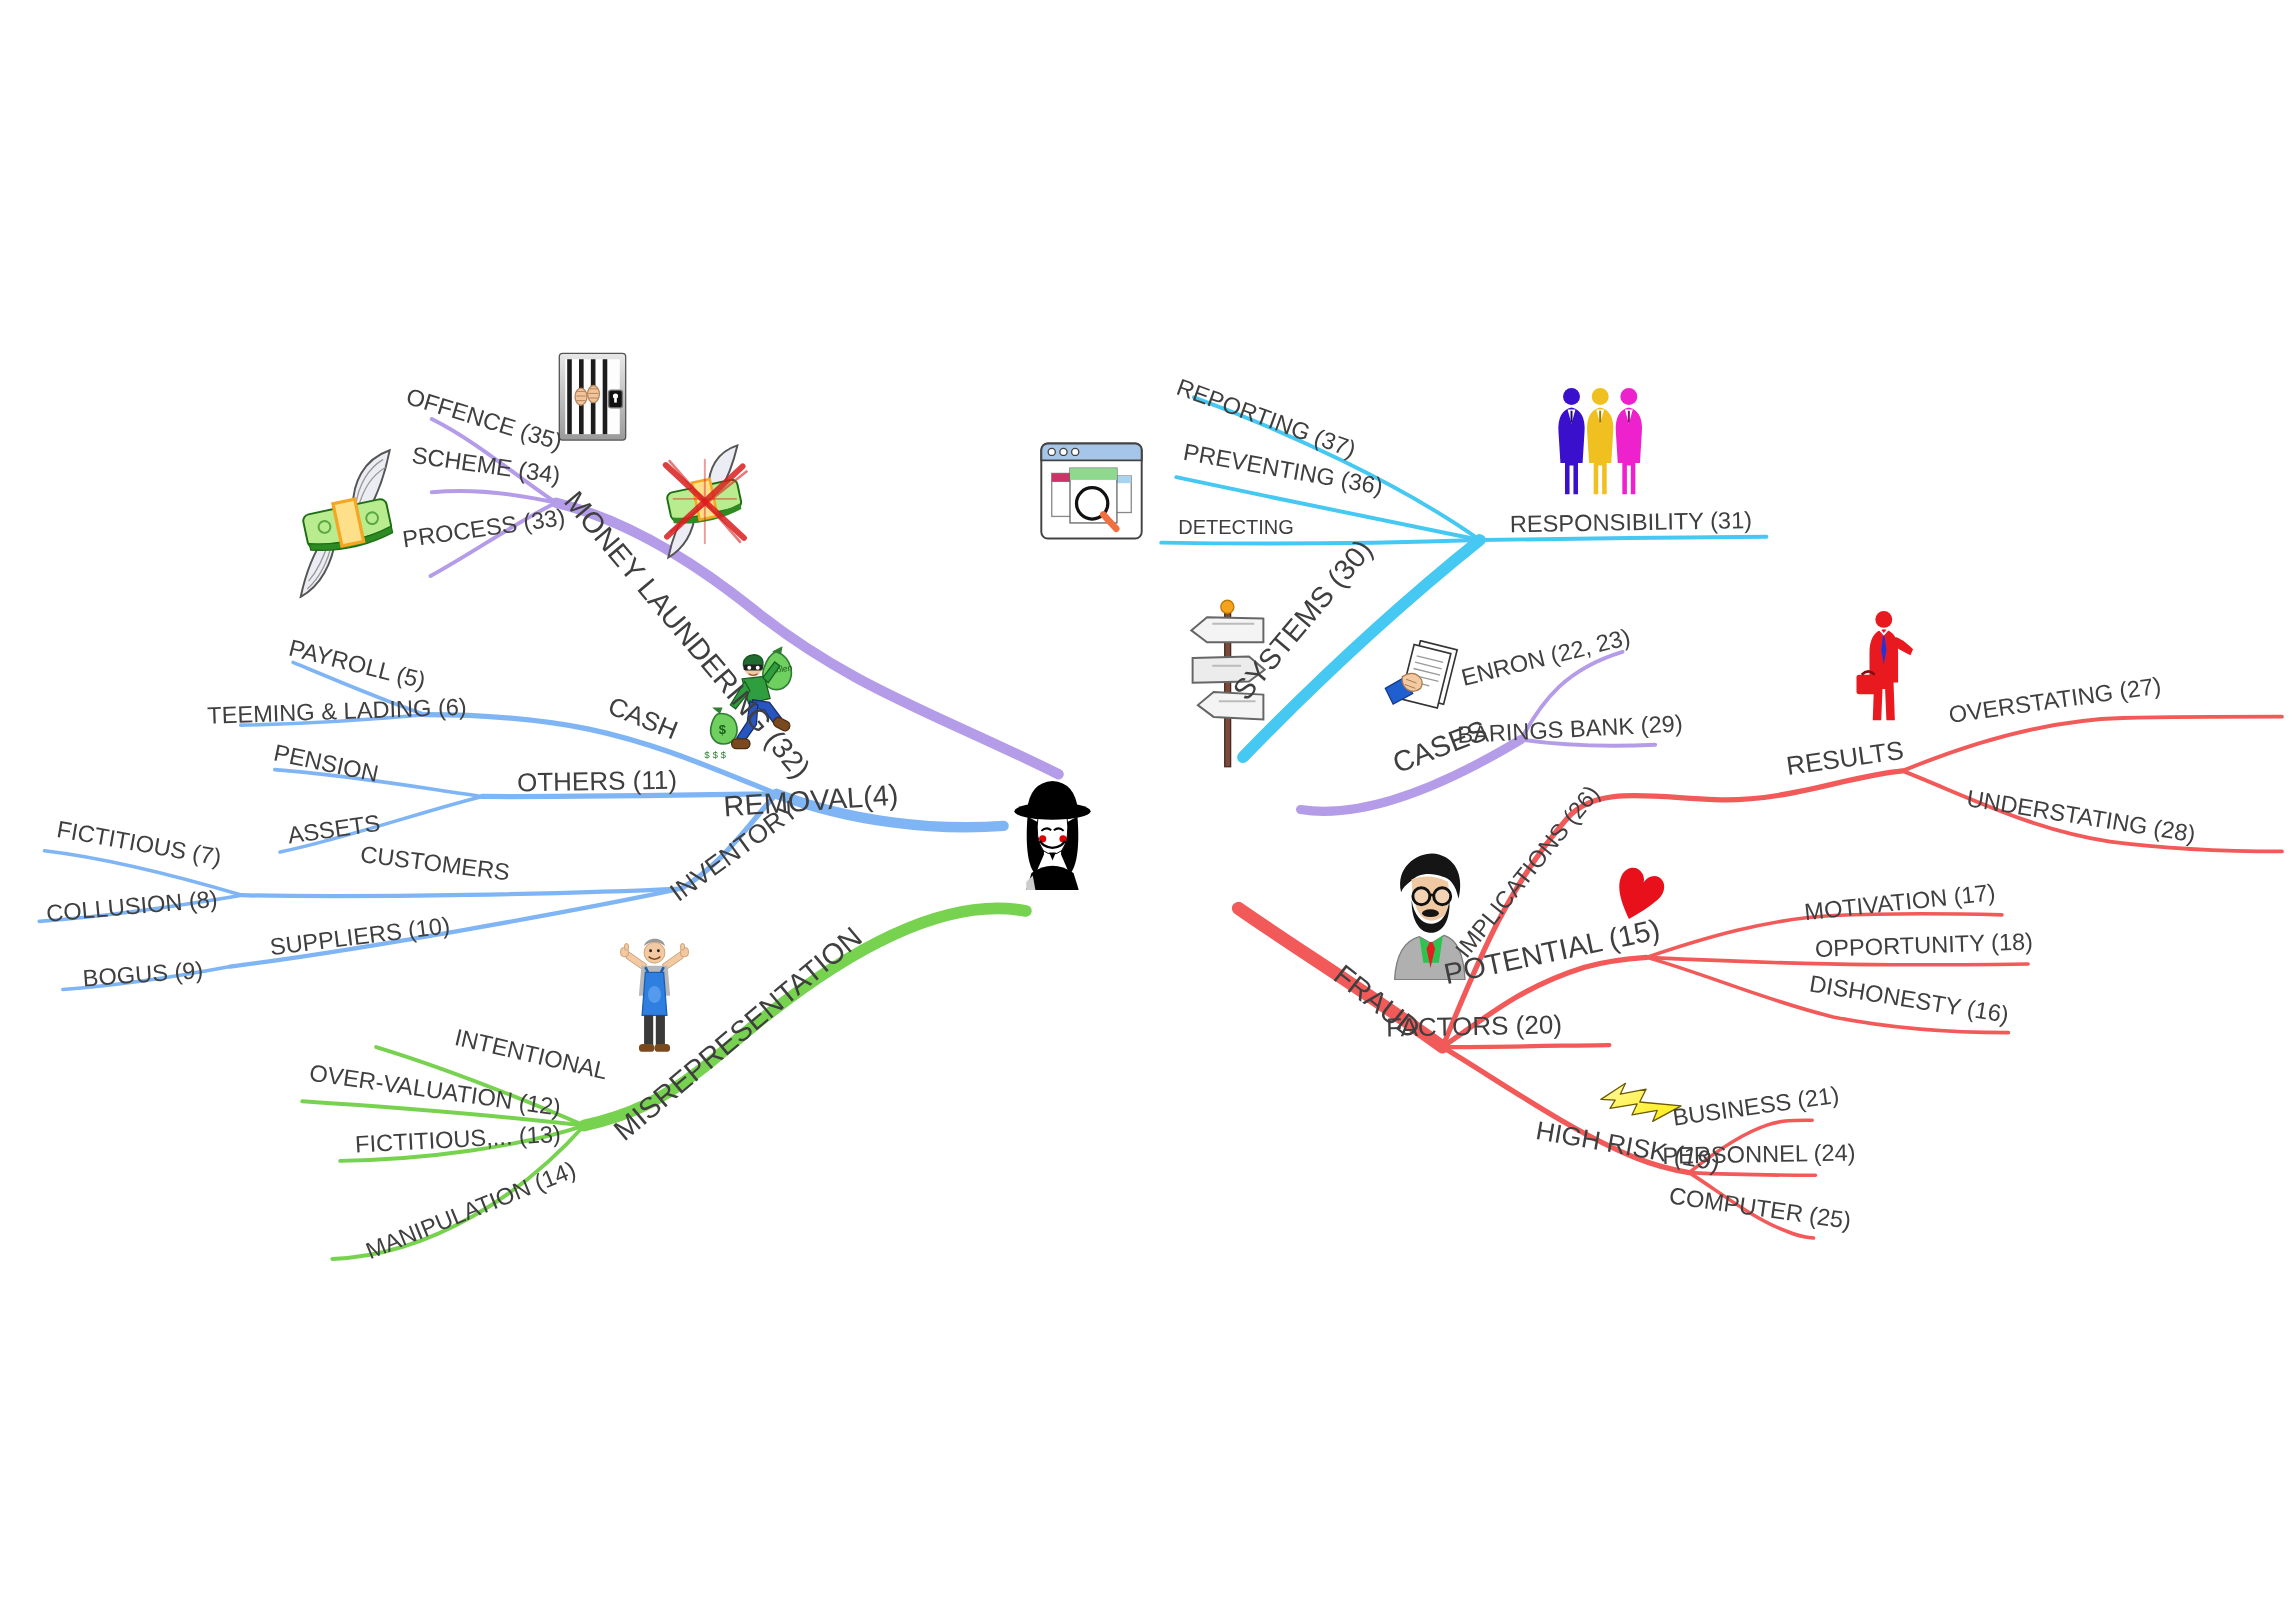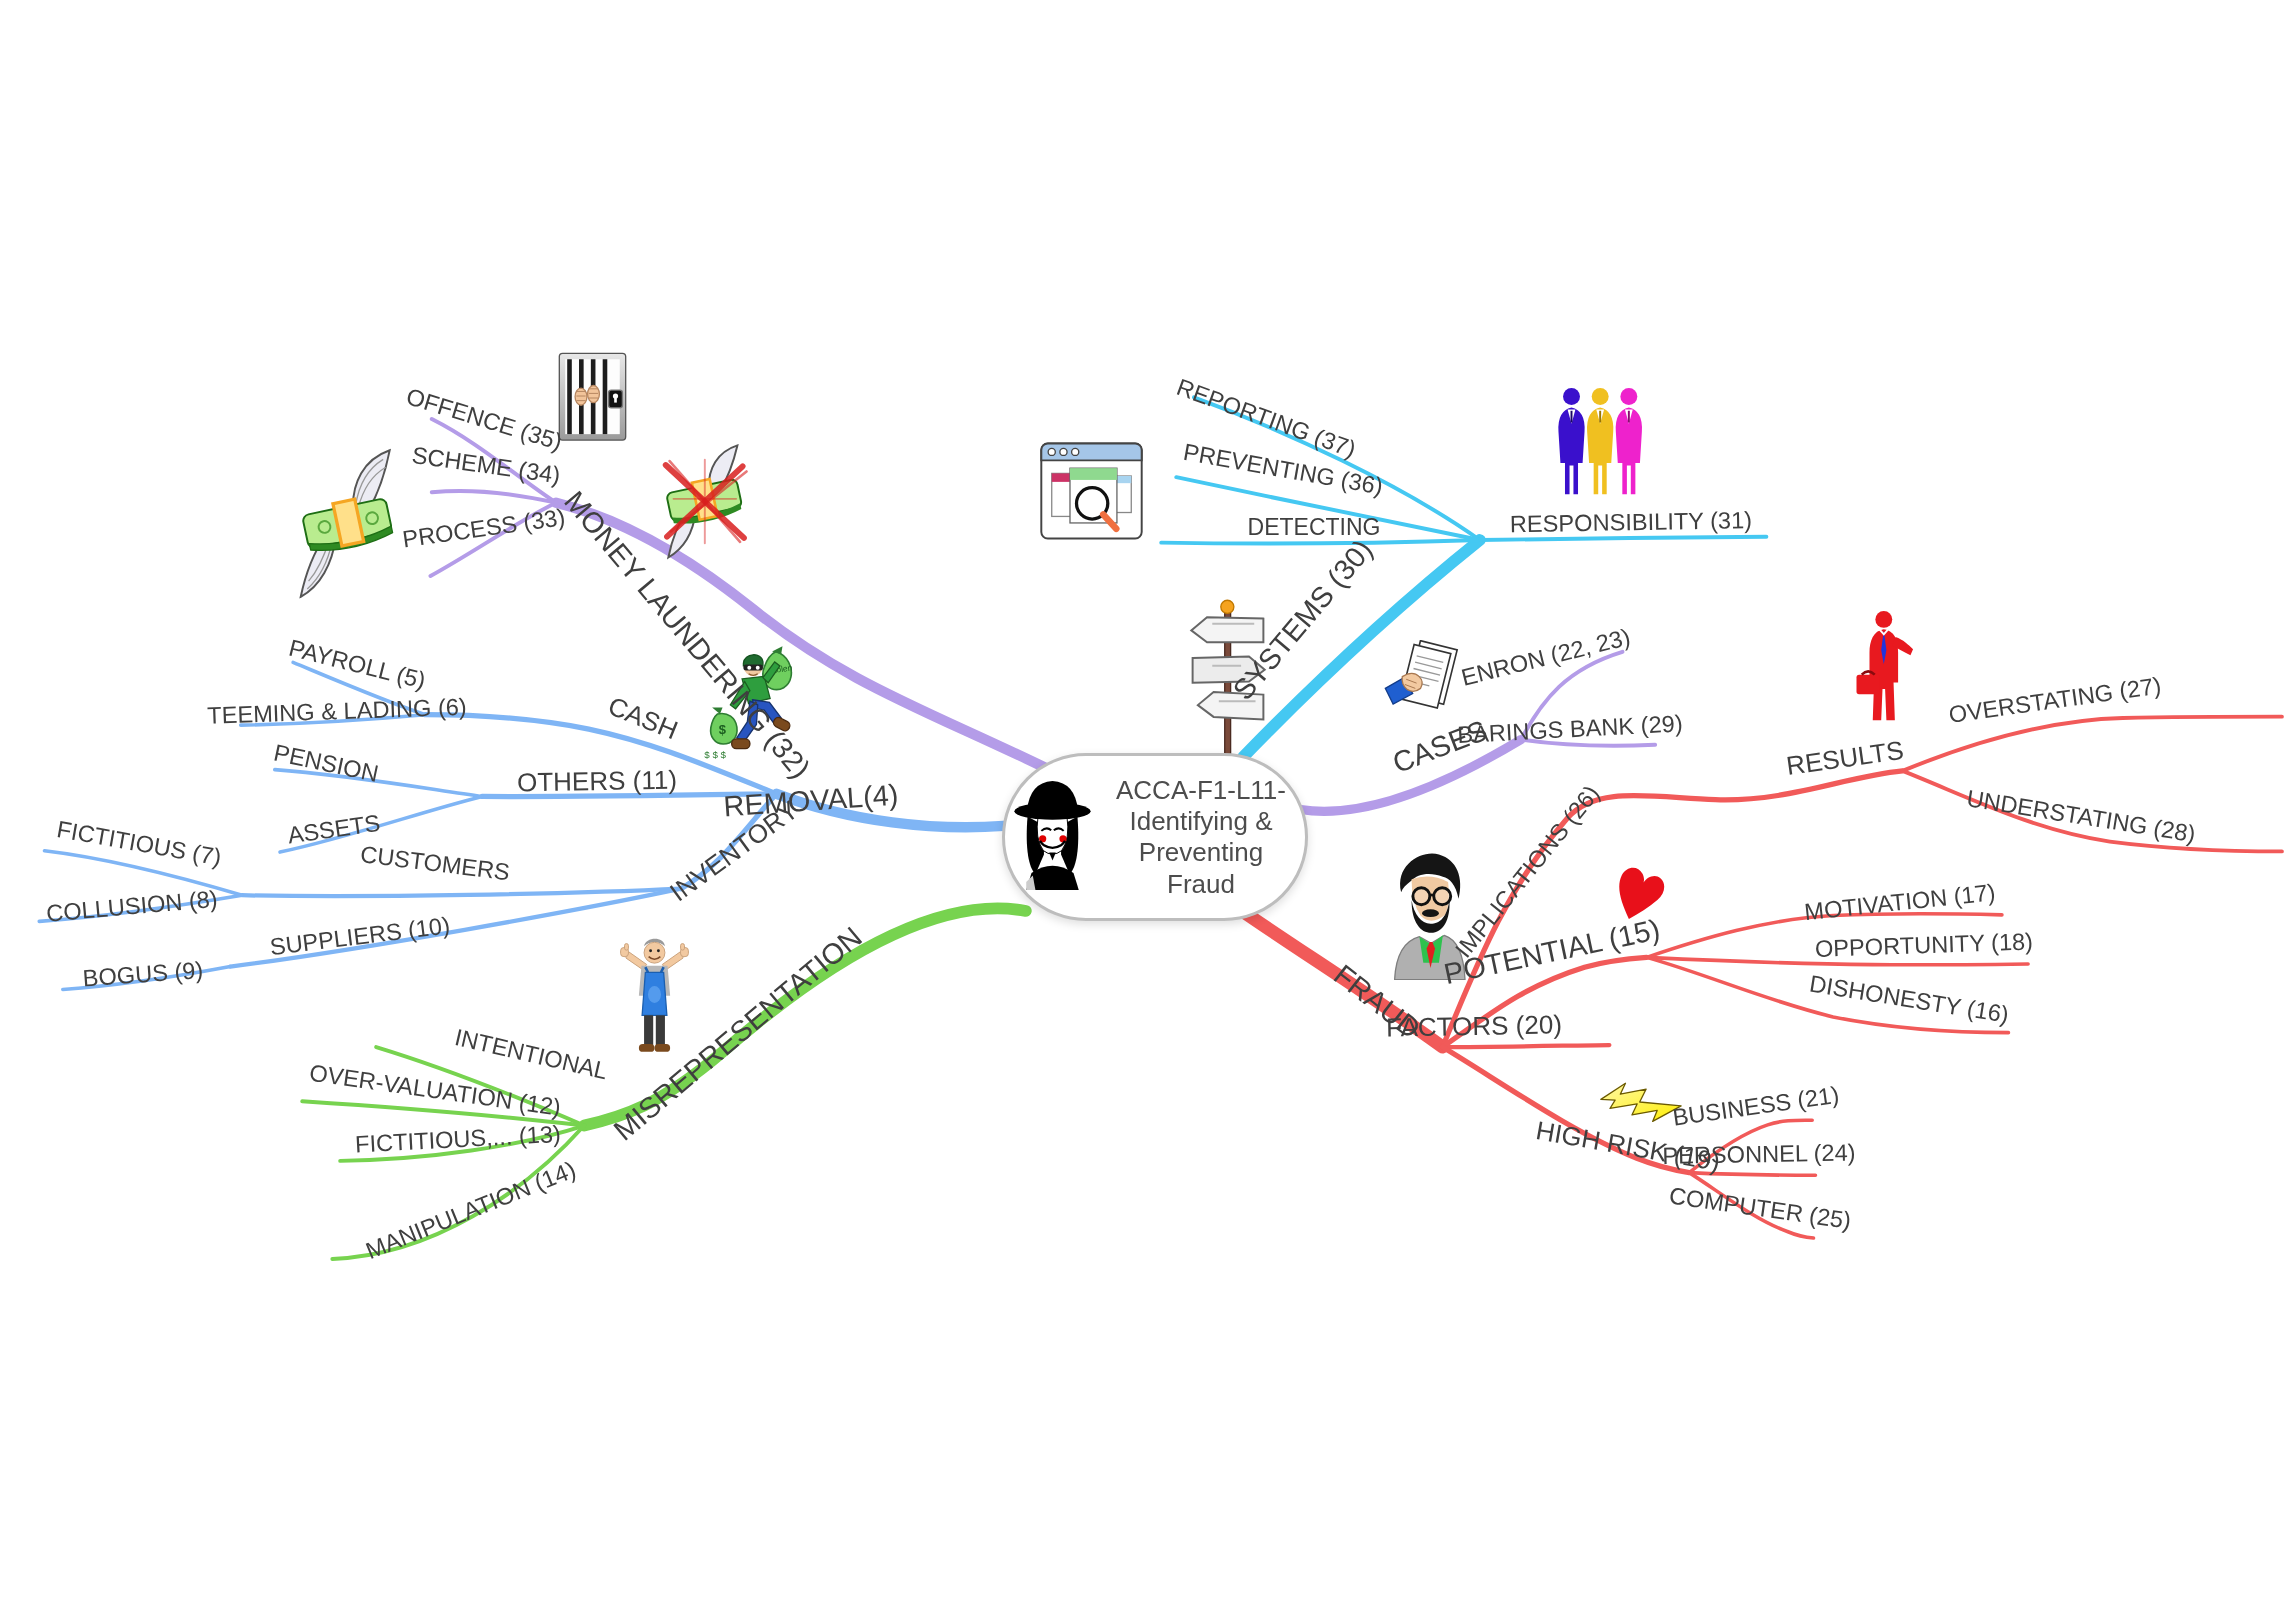--- a/index.html
+++ b/index.html
@@ -269,28 +269,20 @@
     <path d="M36,48 L76,48 L80,94 L32,94 Z" fill="#b8b8b8"></path>
     <path d="M42,58 L70,58 L75,124 L37,124 Z" fill="#2f7fe0" stroke="#1b5fb0" stroke-width="2"></path>
     <path d="M46,58 L42,50 M66,58 L70,50" stroke="#1b5fb0" stroke-width="4"></path>
     <ellipse cx="56" cy="92" rx="10" ry="13" fill="#5ea2f0" opacity=".8"></ellipse>
     <rect x="40" y="124" width="14" height="46" fill="#3a3a3a"></rect>
     <rect x="58" y="124" width="14" height="46" fill="#3a3a3a"></rect>
     <rect x="32" y="168" width="24" height="12" rx="6" fill="#7a4a1e"></rect>
     <rect x="56" y="168" width="24" height="12" rx="6" fill="#7a4a1e"></rect>
   </svg>
 
-  <div id="center-node">
-    <div id="center-title">
-      <div>ACCA-F1-L11-</div>
-      <div>Identifying &amp;</div>
-      <div>Preventing</div>
-      <div>Fraud</div>
-    </div>
-  </div>
   <svg class="icon" style="left:1013px;top:777px;z-index:5" width="79" height="113" viewBox="0 0 120 172">
     <path d="M22,60 C18,110 24,138 34,148 L47,118 L47,74 Z" fill="#000"></path>
     <path d="M98,60 C102,110 96,138 86,148 L73,118 L73,74 Z" fill="#000"></path>
     <path d="M38,60 Q60,55 82,60 Q87,94 74,112 Q60,123 46,112 Q33,94 38,60 Z" fill="#fff" stroke="#000" stroke-width="1.5"></path>
     <path d="M43,82 q8,-7 15,-1 M62,81 q8,-6 15,1" stroke="#000" stroke-width="3" fill="none"></path>
     <circle cx="45" cy="94" r="5.5" fill="#e00000"></circle>
       <circle cx="76" cy="94" r="5.5" fill="#e00000"></circle>
     <path d="M47,104 Q60,112 73,104 M47,104 q-4,-3 -6,-7 M73,104 q4,-3 6,-7" stroke="#000" stroke-width="3.5" fill="none"></path>
     <path d="M55,115 L60,127 L65,115 Z" fill="#000"></path>
     <path d="M28,146 Q60,124 92,146 L100,172 L20,172 Z" fill="#000"></path>
@@ -320,21 +312,21 @@
 
   <div class="lbl" style="left:738px;top:1034px;--r:-40deg;font-size:29px">MISREPRESENTATION</div>
   <div class="lbl" style="left:531px;top:1055px;--r:13deg;font-size:23.6px">INTENTIONAL</div>
   <div class="lbl" style="left:435px;top:1091px;--r:8deg;font-size:23.6px">OVER-VALUATION (12)</div>
   <div class="lbl" style="left:458px;top:1140px;--r:-3deg;font-size:23.6px">FICTITIOUS,... (13)</div>
   <div class="lbl" style="left:471px;top:1211px;--r:-22deg;font-size:23.6px">MANIPULATION (14)</div>
 
   <div class="lbl" style="left:1303px;top:620px;--r:-50deg;font-size:29px">SYSTEMS (30)</div>
   <div class="lbl" style="left:1266px;top:419px;--r:20deg;font-size:23.6px">REPORTING (37)</div>
   <div class="lbl" style="left:1283px;top:470px;--r:10deg;font-size:23.6px">PREVENTING (36)</div>
-  <div class="lbl" style="left:1314px;top:527px;--r:0deg;font-size:23px">DETECTING</div>
+  <div class="lbl" style="left:1236px;top:527px;--r:0deg;font-size:20px">DETECTING</div>
   <div class="lbl" style="left:1631px;top:523px;--r:-1deg;font-size:23.6px">RESPONSIBILITY (31)</div>
 
   <div class="lbl" style="left:1440px;top:747px;--r:-21deg;font-size:29px">CASES</div>
   <div class="lbl" style="left:1546px;top:658px;--r:-14deg;font-size:23.6px">ENRON (22, 23)</div>
   <div class="lbl" style="left:1570px;top:730px;--r:-3deg;font-size:23.6px">BARINGS BANK (29)</div>
 
   <div class="lbl" style="left:1377px;top:1002px;--r:38deg;font-size:29px">FRAUD</div>
   <div class="lbl" style="left:1528px;top:872px;--r:-51deg;font-size:23.6px">IMPLICATIONS (26)</div>
   <div class="lbl" style="left:1845px;top:758px;--r:-8deg;font-size:26px">RESULTS</div>
   <div class="lbl" style="left:2055px;top:701px;--r:-8deg;font-size:23.6px">OVERSTATING (27)</div>

